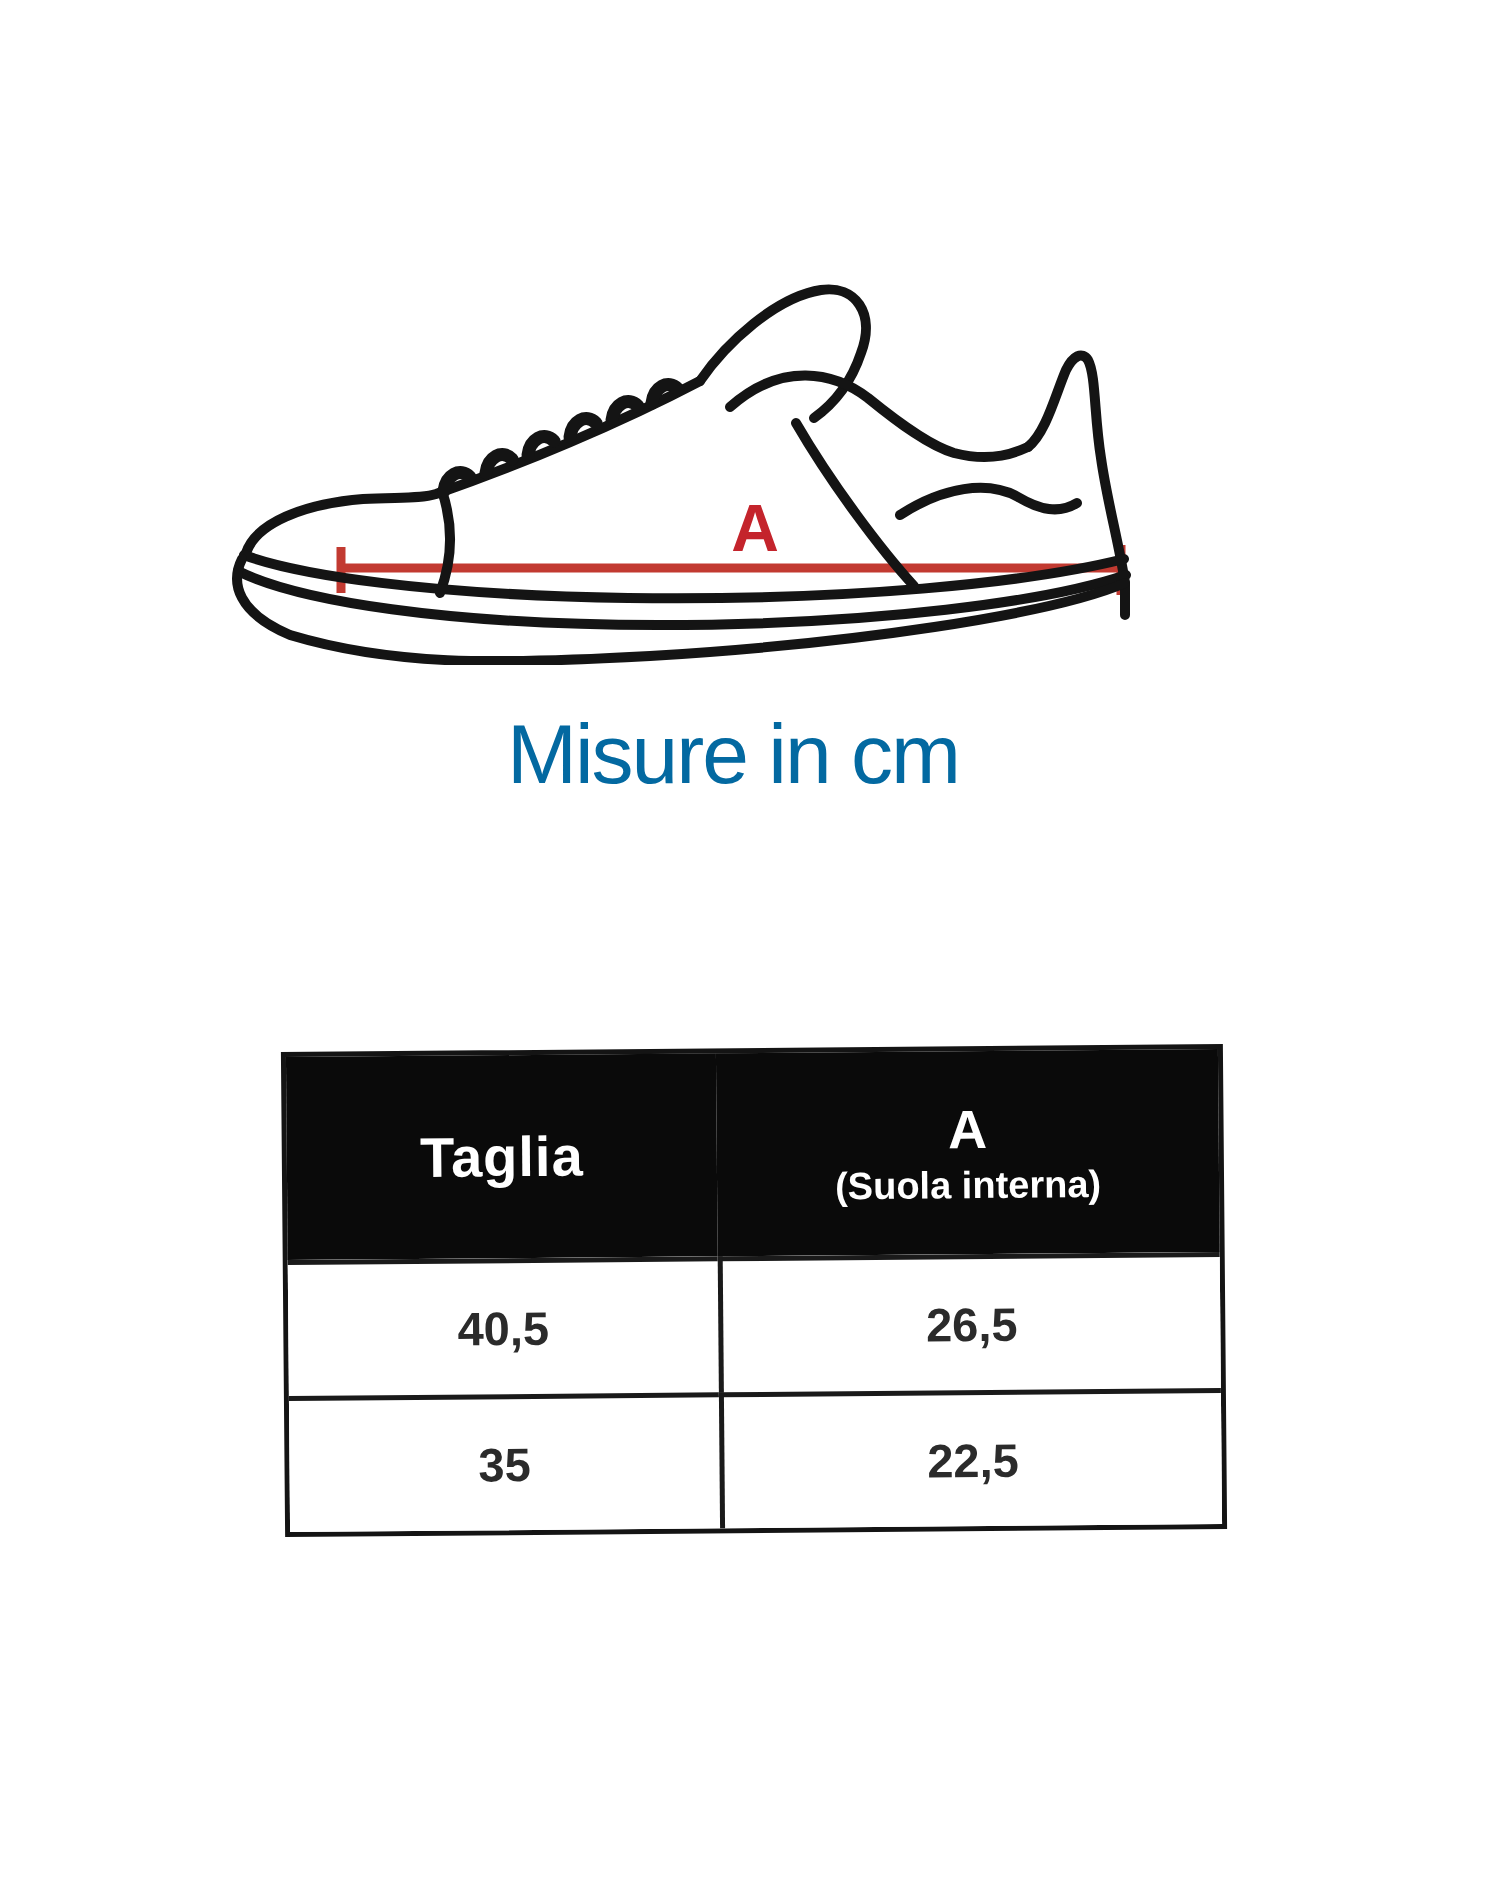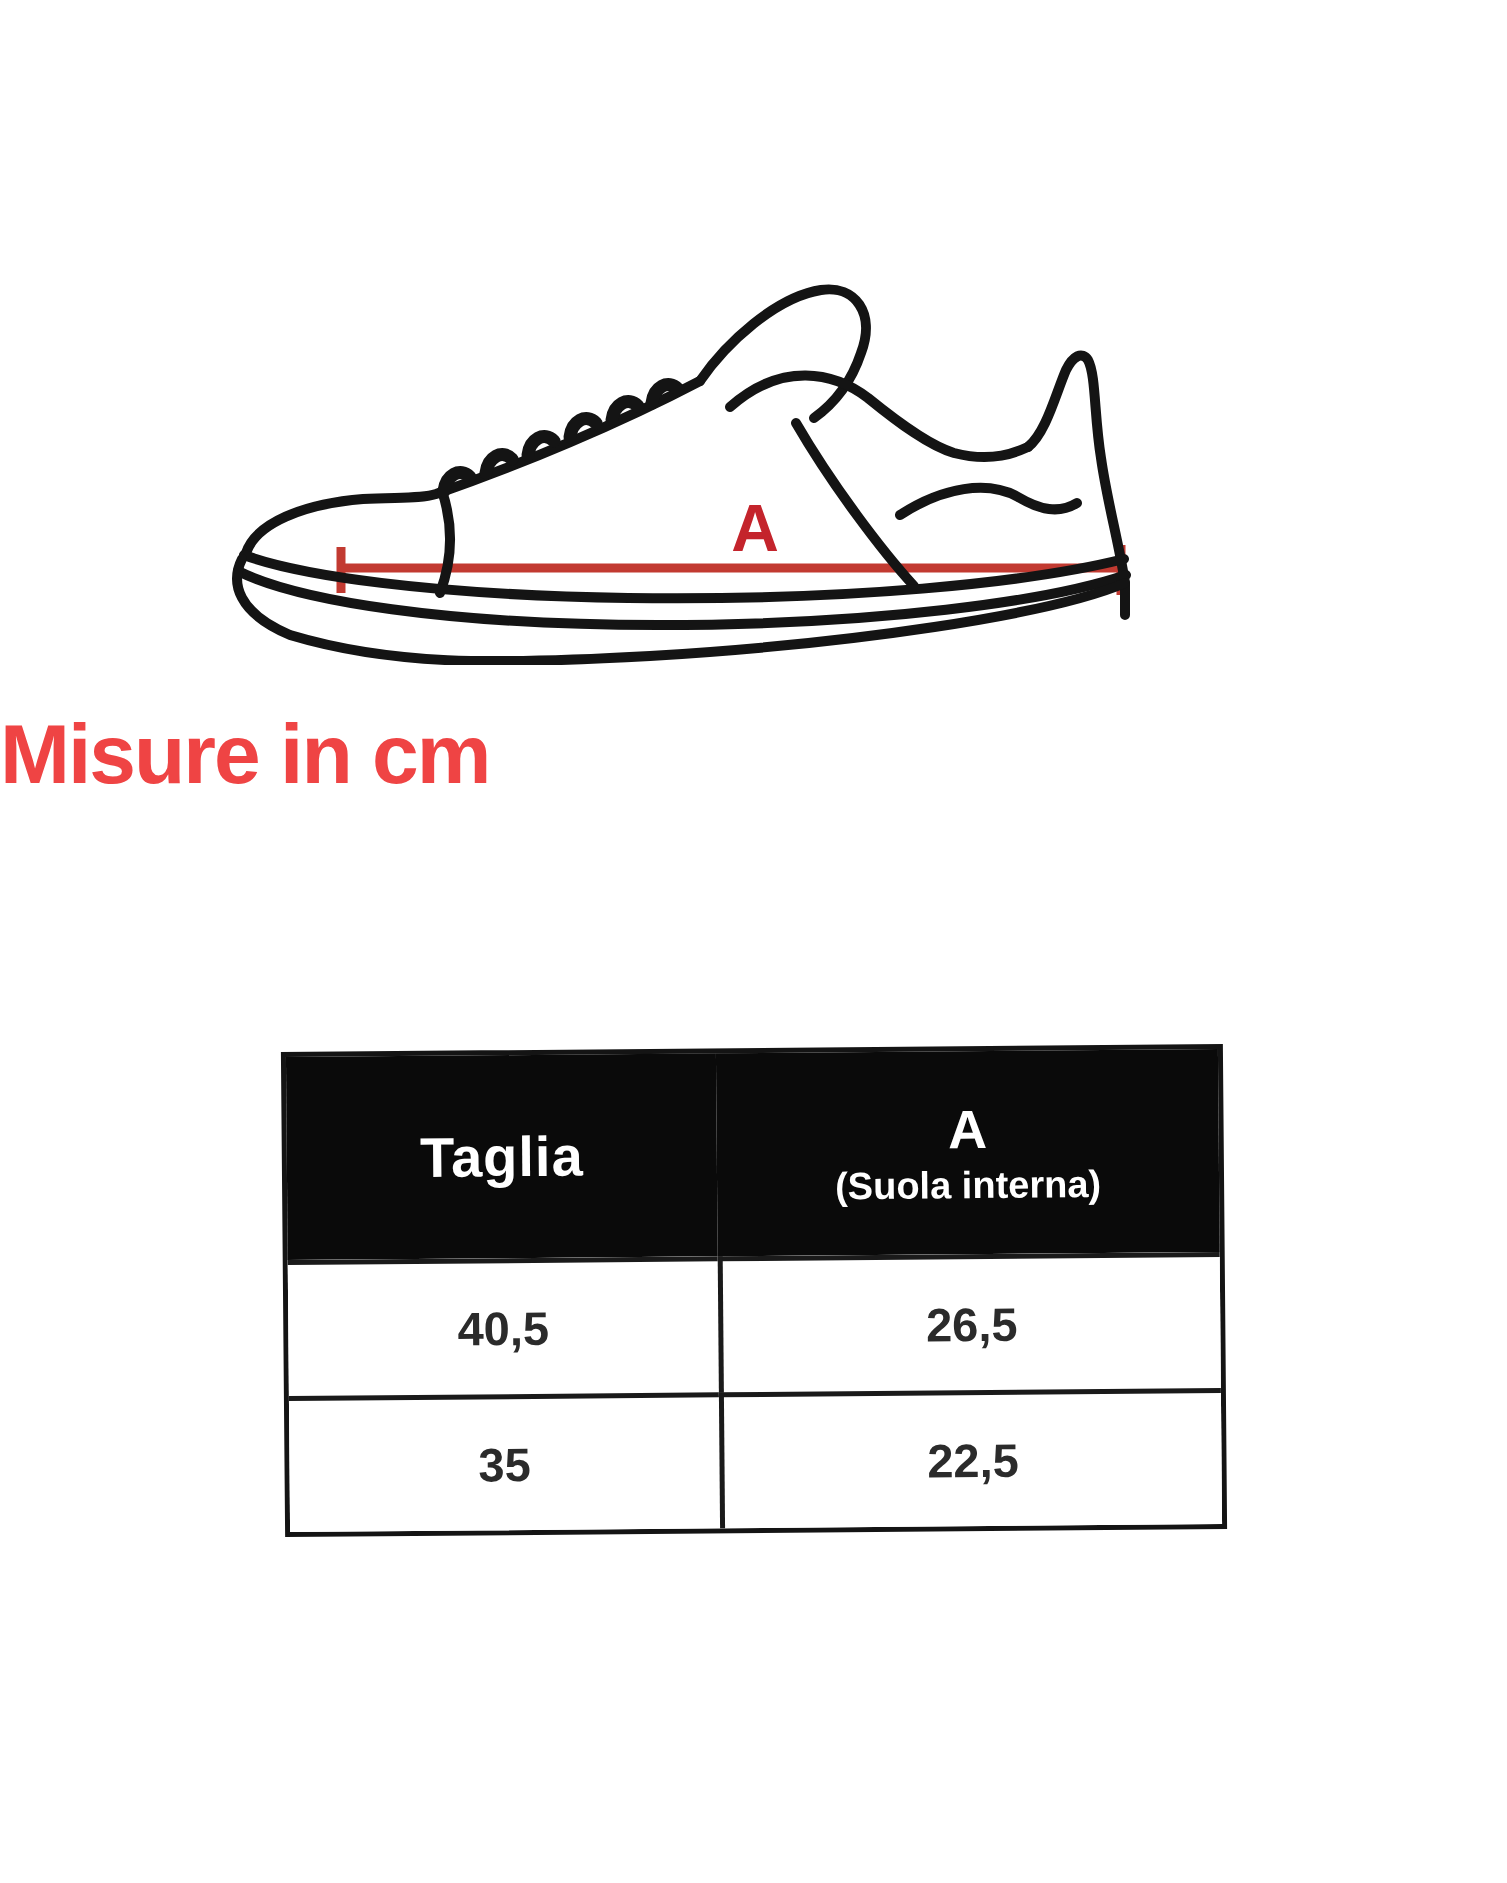--- a/index.html
+++ b/index.html
@@ -8,22 +8,23 @@
     background:#ffffff;
     position:relative;
     font-family:"Liberation Sans", sans-serif;
     overflow:hidden;
   }
   .shoe-wrap{
     position:absolute;left:228px;top:253px;width:912px;height:412px;
   }
   .page-title{
     position:absolute;left:0;top:712px;width:1466px;
-    font-size:84px;font-weight:bold;letter-spacing:-2px;
-    color:#ef4444;line-height:1;
+    text-align:center;
+    font-size:84px;font-weight:normal;letter-spacing:-2px;
+    color:#0369a1;line-height:1;
   }
   .size-table{
     position:absolute;left:283px;top:1048px;width:942px;
     border:5px solid #141414;
     background:#ffffff;
     display:grid;
     grid-template-columns:430px 1fr;
     transform:rotate(-0.5deg);
     box-sizing:border-box;
   }

